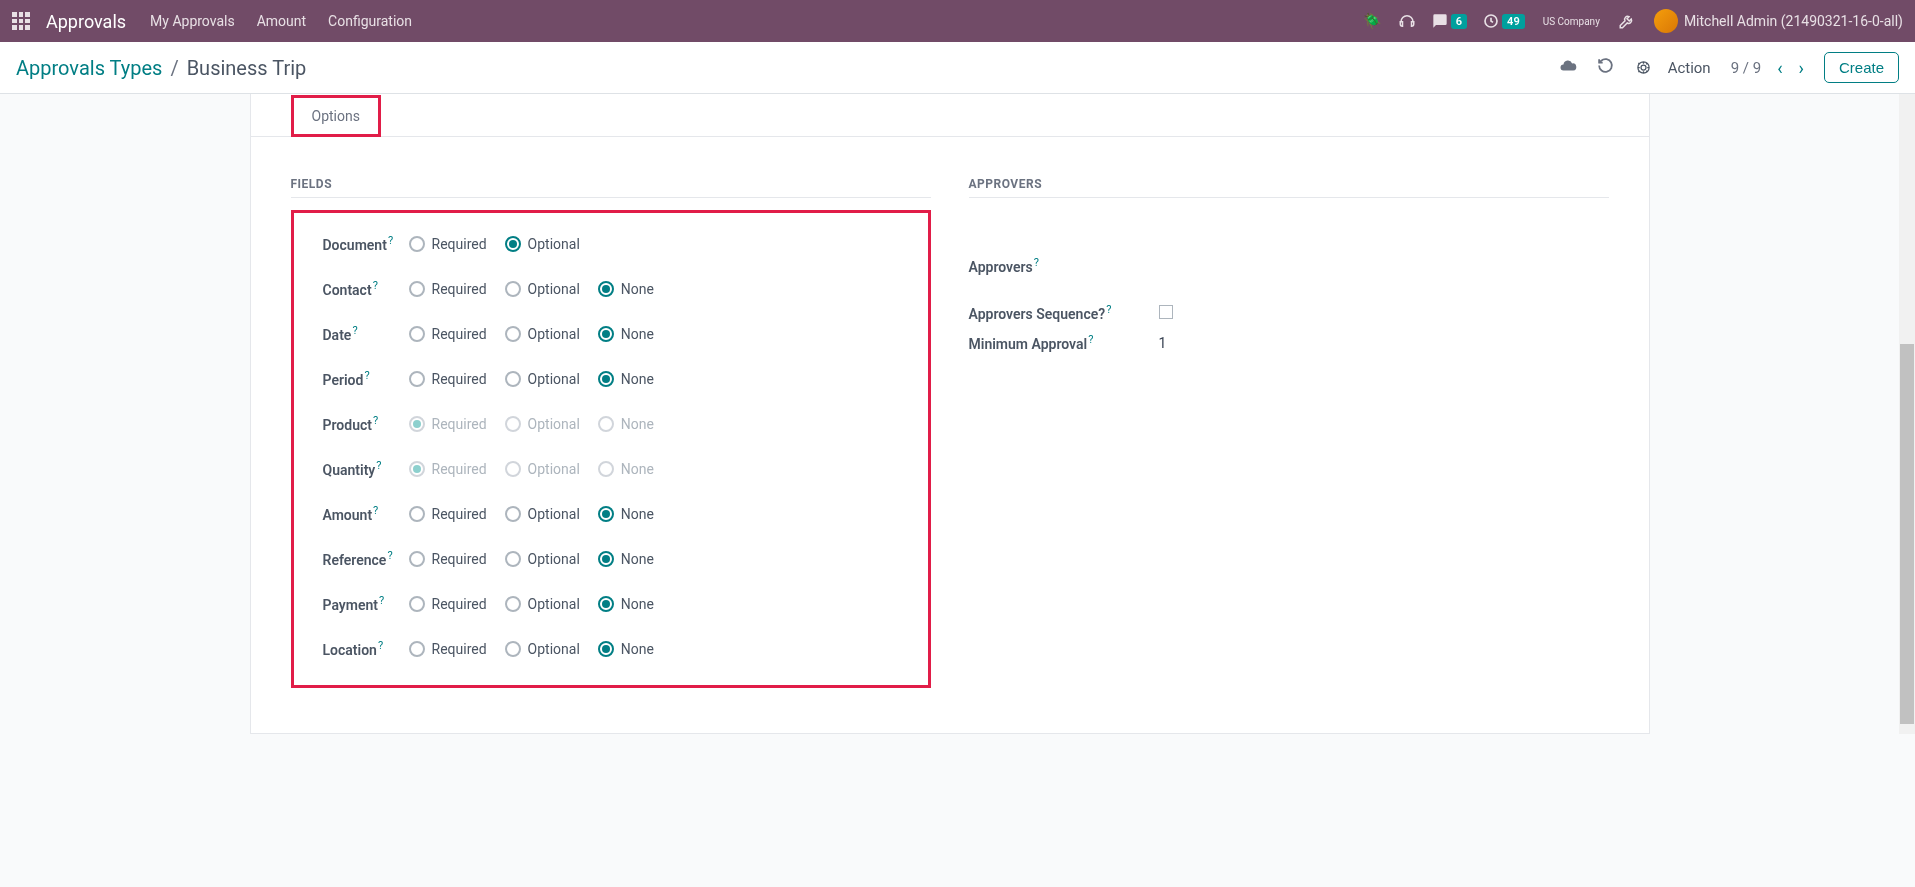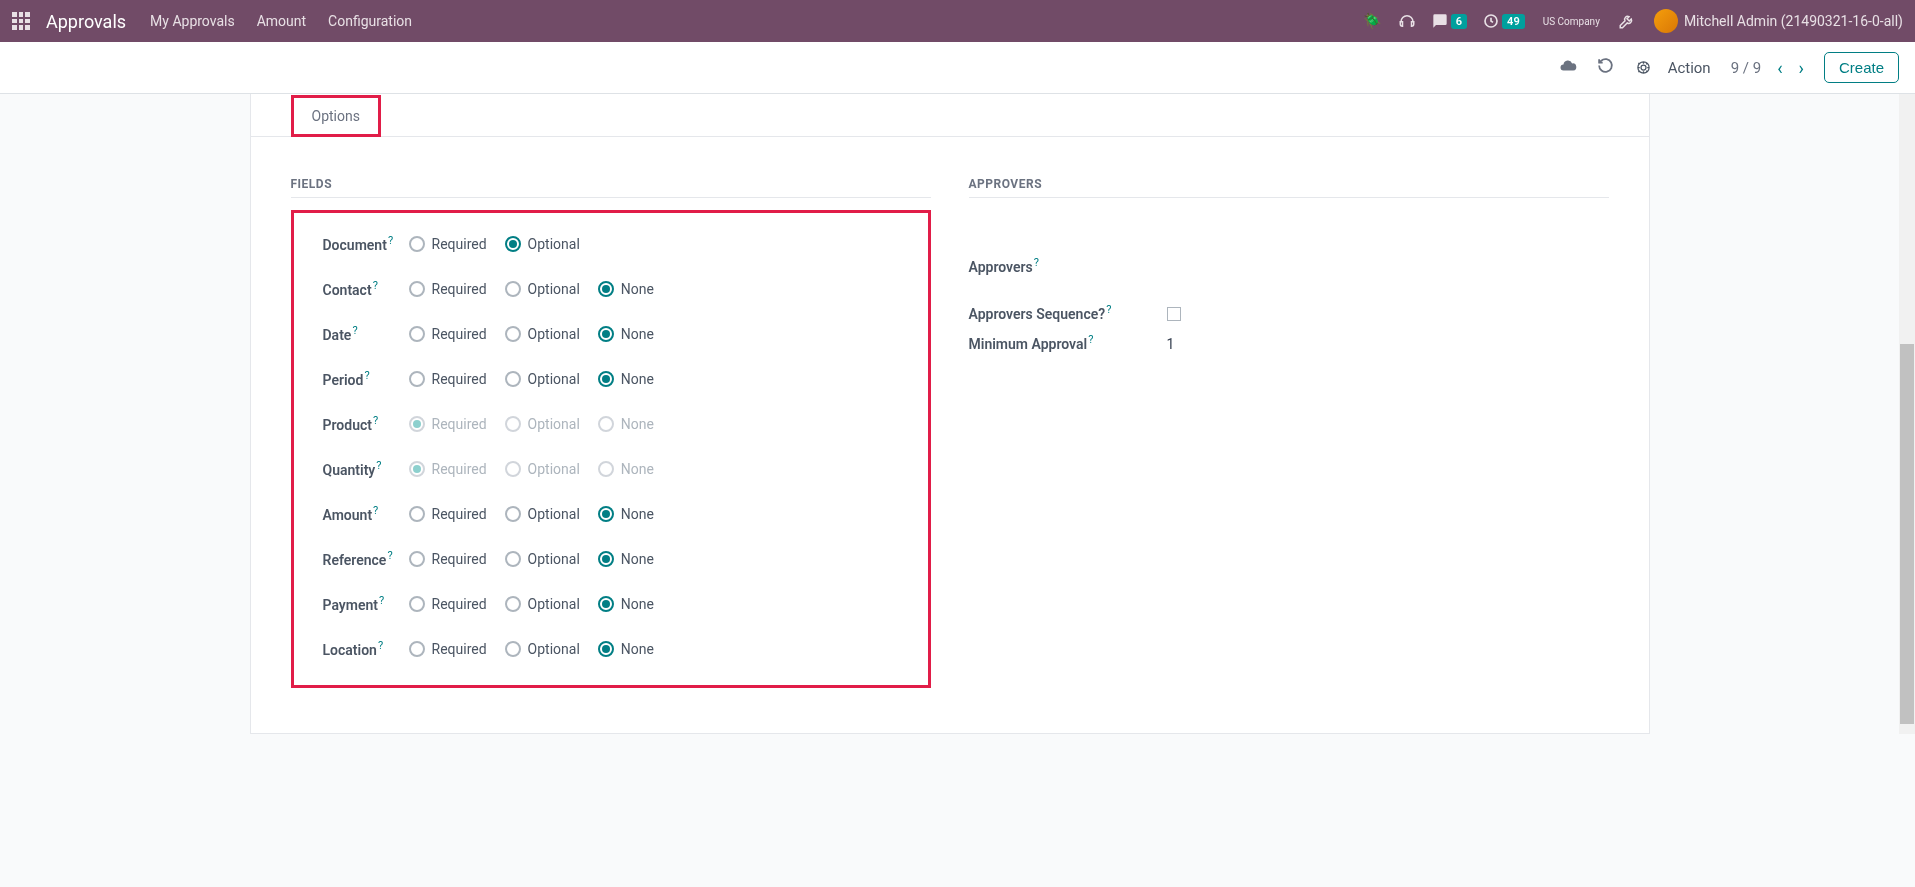--- a/index.html
+++ b/index.html
@@ -62,21 +62,21 @@
   .approver-label { width: 190px; font-weight: 600; color: #4b5563; font-size: 14px; }
   .approver-value { color: #6b7280; font-size: 14px; padding-top: 1px; }
   
   .table-wrap { flex: 1; }
   .mini-table { width: 100%; border-collapse: collapse; }
   .mini-table th { text-align: left; font-weight: 400; color: #4b5563; padding: 10px 12px 10px 44px; border-bottom: 1px solid #e5e7eb; font-size: 14px; }
   .mini-table td { padding: 10px 12px 10px 44px; border-bottom: 1px solid #e5e7eb; }
   .add-line { color: #017e84; cursor: pointer; font-size: 14px; }
   .empty-row td { height: 40px; border-bottom: 1px solid #e5e7eb; }
   
-  .seq-row { display: flex; align-items: flex-end; margin-top: 28px; margin-bottom: 12px; gap: 8px; }
+  .seq-row { display: flex; align-items: center; margin-top: 28px; margin-bottom: 12px; }
   .seq-label { width: 190px; font-weight: 600; color: #4b5563; font-size: 14px; }
   .checkbox { width: 14px; height: 14px; border: 1px solid #adb5bd; display: inline-block; }
   
   .scrollbar-track { width: 16px; background: #f1f1f1; position: relative; }
   .scrollbar-thumb { position: absolute; right: 1px; width: 14px; background: #c1c1c1; top: 250px; height: 380px; }
 </style>
 </head>
 <body>
 
 <div class="top-nav">
@@ -121,20 +121,25 @@
   <span class="nav-icon">
     <svg width="18" height="18" viewBox="0 0 24 24" fill="none" stroke="#e8e0e5" stroke-width="2">
         <path d="M14.7 6.3a4 4 0 0 0-5.4 5.4L3 18v3h3l6.3-6.3a4 4 0 0 0 5.4-5.4L15 12l-3-3z"></path>
       </svg>
   </span>
   <div class="avatar"></div>
   <span class="user-name">Mitchell Admin (21490321-16-0-all)</span>
 </div>
 
 <div class="control-panel">
+  <div class="breadcrumb">
+    <span class="breadcrumb-link">Approvals Types</span>
+    <span class="breadcrumb-sep">/</span>
+    <span class="breadcrumb-current">Business Trip</span>
+  </div>
   <div class="cp-spacer"></div>
   <span class="cp-icon">
     <svg width="18" height="18" viewBox="0 0 24 24" fill="#6b7280">
         <path d="M19 18H6a4 4 0 0 1 0-8 6 6 0 0 1 11.5-1.5A4.5 4.5 0 0 1 19 18z"></path>
       </svg>
   </span>
   <span class="cp-icon">
     <svg width="17" height="17" viewBox="0 0 24 24" fill="none" stroke="#6b7280" stroke-width="2.5">
         <path d="M3 12a9 9 0 1 0 3-6.7L3 8"></path>
         <path d="M3 3v5h5"></path>

